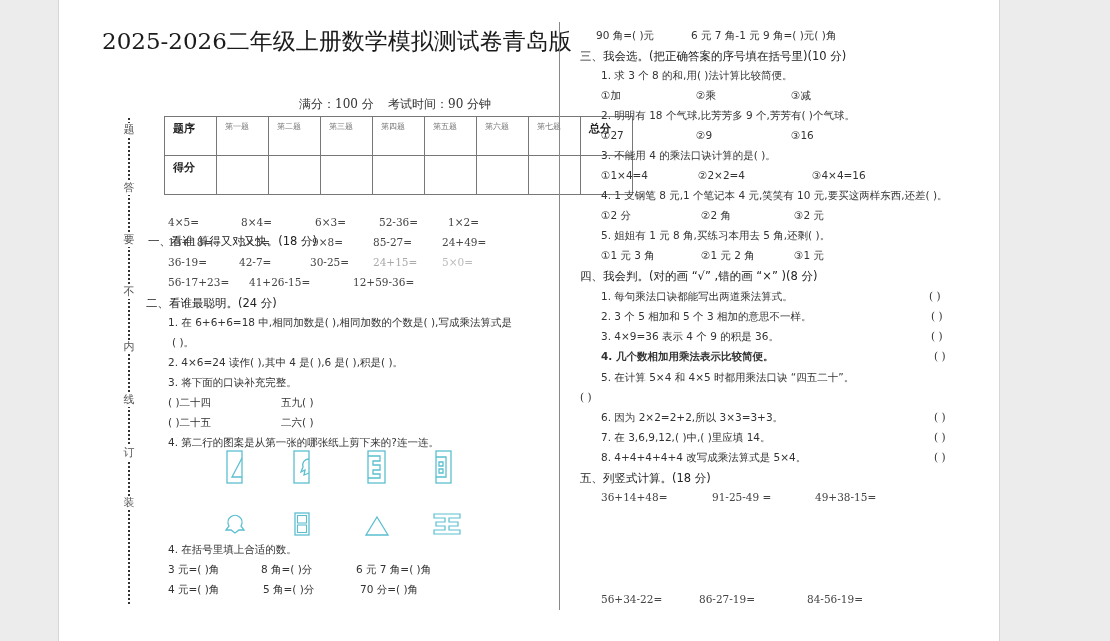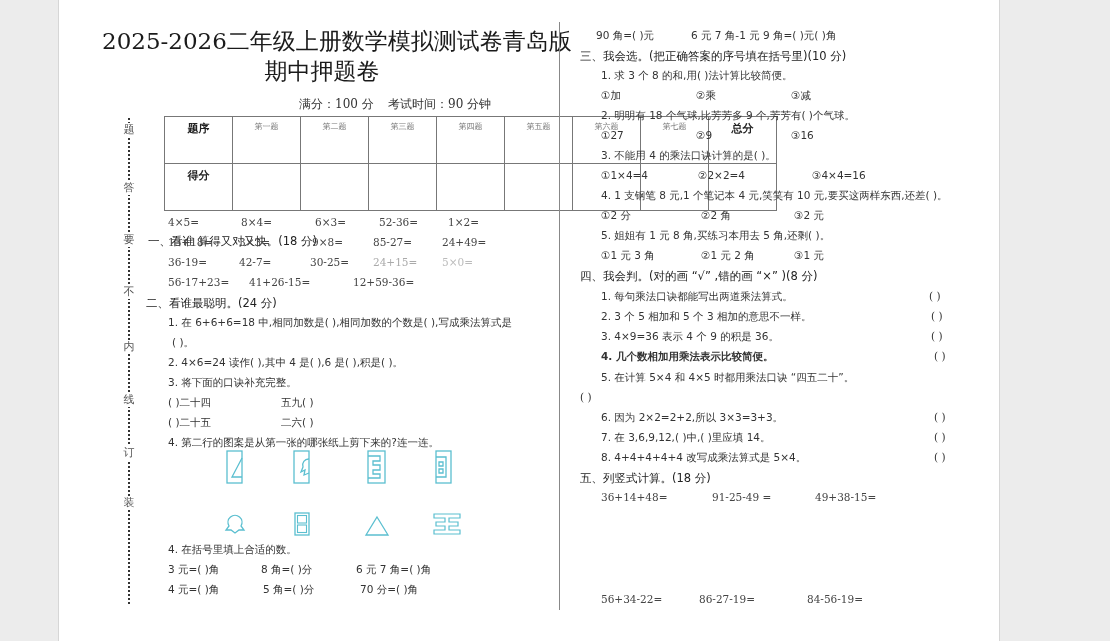--- a/index.html
+++ b/index.html
@@ -26,22 +26,22 @@
   .txt { font-size: 10.5px; color: #333; font-family: "DejaVu Sans", "Liberation Sans", sans-serif; }
   .num { font-size: 10.5px; color: #444; font-family: "DejaVu Serif", "Liberation Serif", serif; }
   .divider { position: absolute; left: 559px; top: 22px; width: 1px; height: 588px; background: #888; }
 
   
   table.score {
     position: absolute; left: 164px; top: 116px;
     border-collapse: collapse; font-family: "DejaVu Sans", "Liberation Sans", sans-serif;
   }
   table.score td {
-    border: 1px solid #777; width: 35px; height: 26px; padding: 16px;
-    font-size: 8px; color: #777; text-align: center; vertical-align: top; padding-top: 4px;
+    border: 1px solid #777; width: 35px; height: 26px; padding: 8px;
+    font-size: 8px; color: #777; text-align: left; vertical-align: top; padding-top: 4px;
   }
   table.score td.hd { font-size: 11px; font-weight: bold; color: #222; width: 35px; }
   table.score td.total { font-size: 11px; font-weight: bold; color: #222; }
 
   
   .binding { position: absolute; left: 128px; top: 118px; width: 4px; height: 486px;
     border-left: 2px dotted #333; }
   .bind-char { position: absolute; left: 122px; font-size: 11px; color: #555;
     background: #fff; line-height: 12px; padding: 1px 0; width: 14px; text-align: center;
     font-family: "DejaVu Sans", "Liberation Sans", sans-serif; }
@@ -49,21 +49,20 @@
   .shape { position: absolute; }
   .judge-paren { font-size: 10.5px; color: #333; }
 </style>
 </head>
 <body>
 
 <div class="page"></div>
 
 <div class="abs title">
   <div>2025-2026二年级上册数学模拟测试卷青岛版</div>
-  <div>期中押题卷</div>
 </div>
 <div class="abs meta" style="left:299px; top:96px;">满分：100 分</div>
 <div class="abs meta" style="left:388px; top:96px;">考试时间：90 分钟</div>
 
 <table class="score">
   <tbody>
       <tr>
     <td class="hd">题序</td>
     <td>第一题</td>
     <td>第二题</td>

